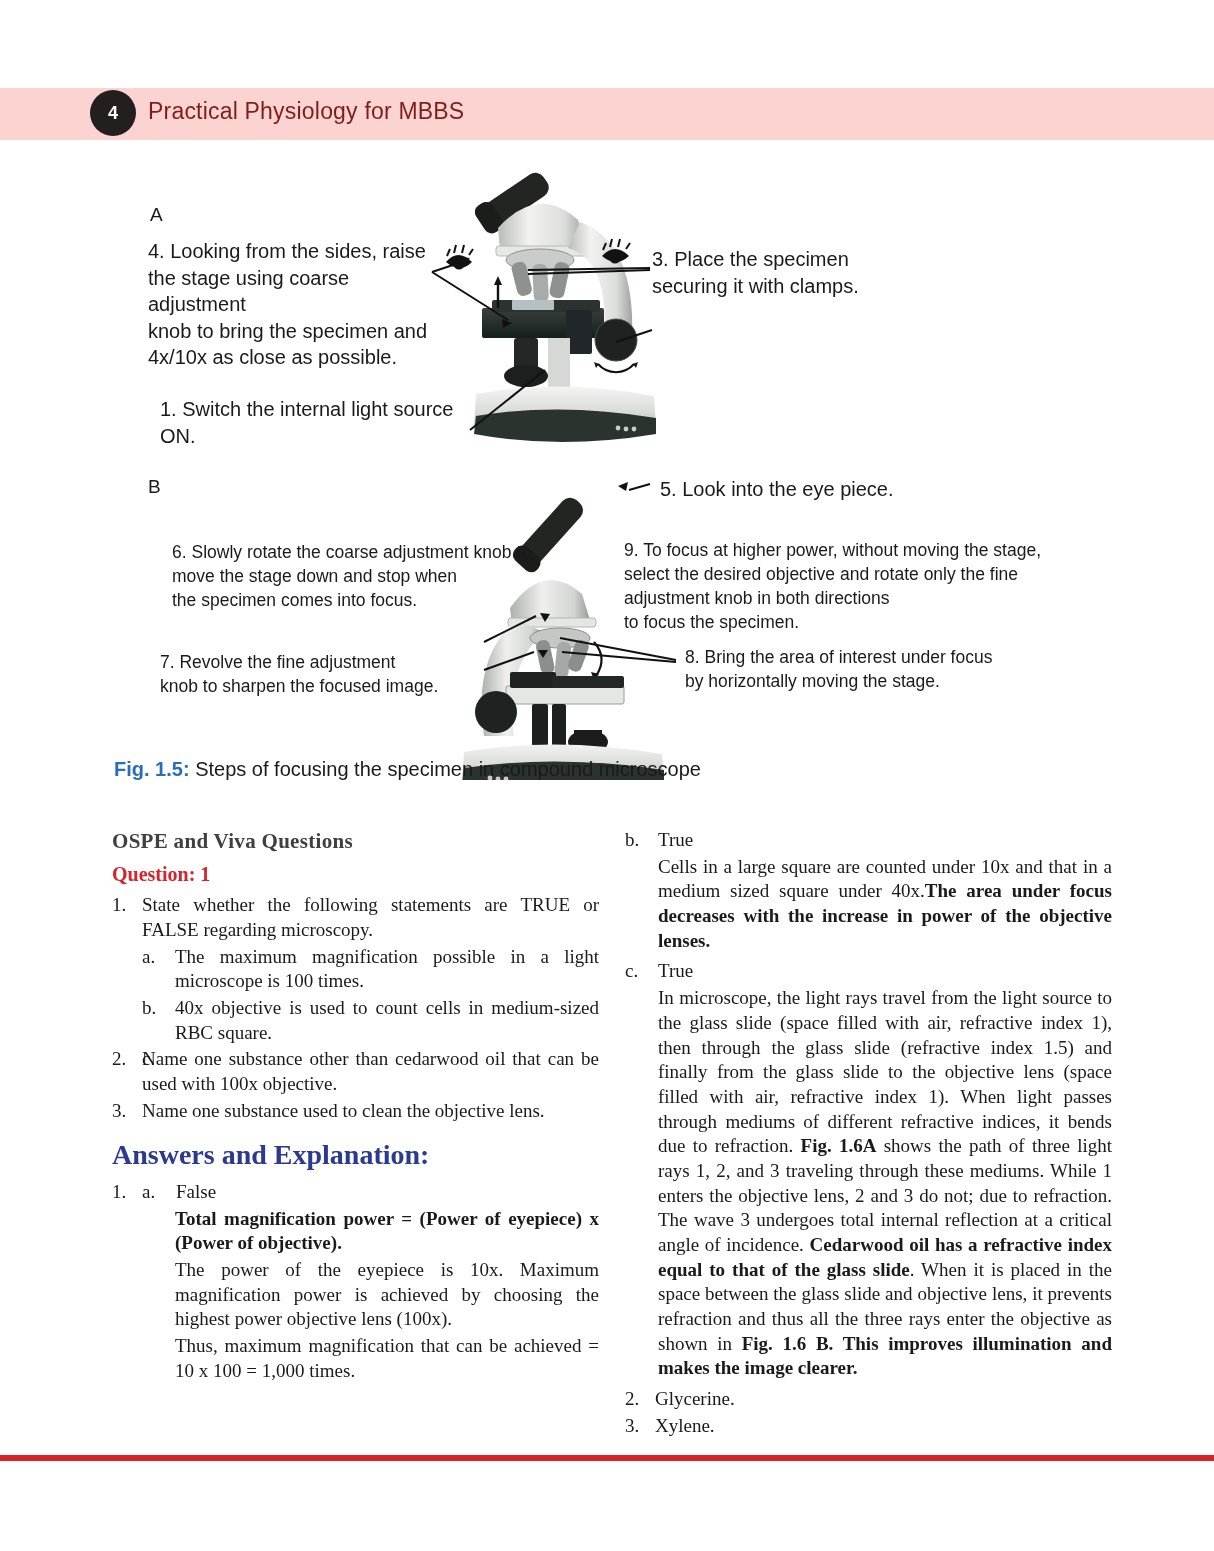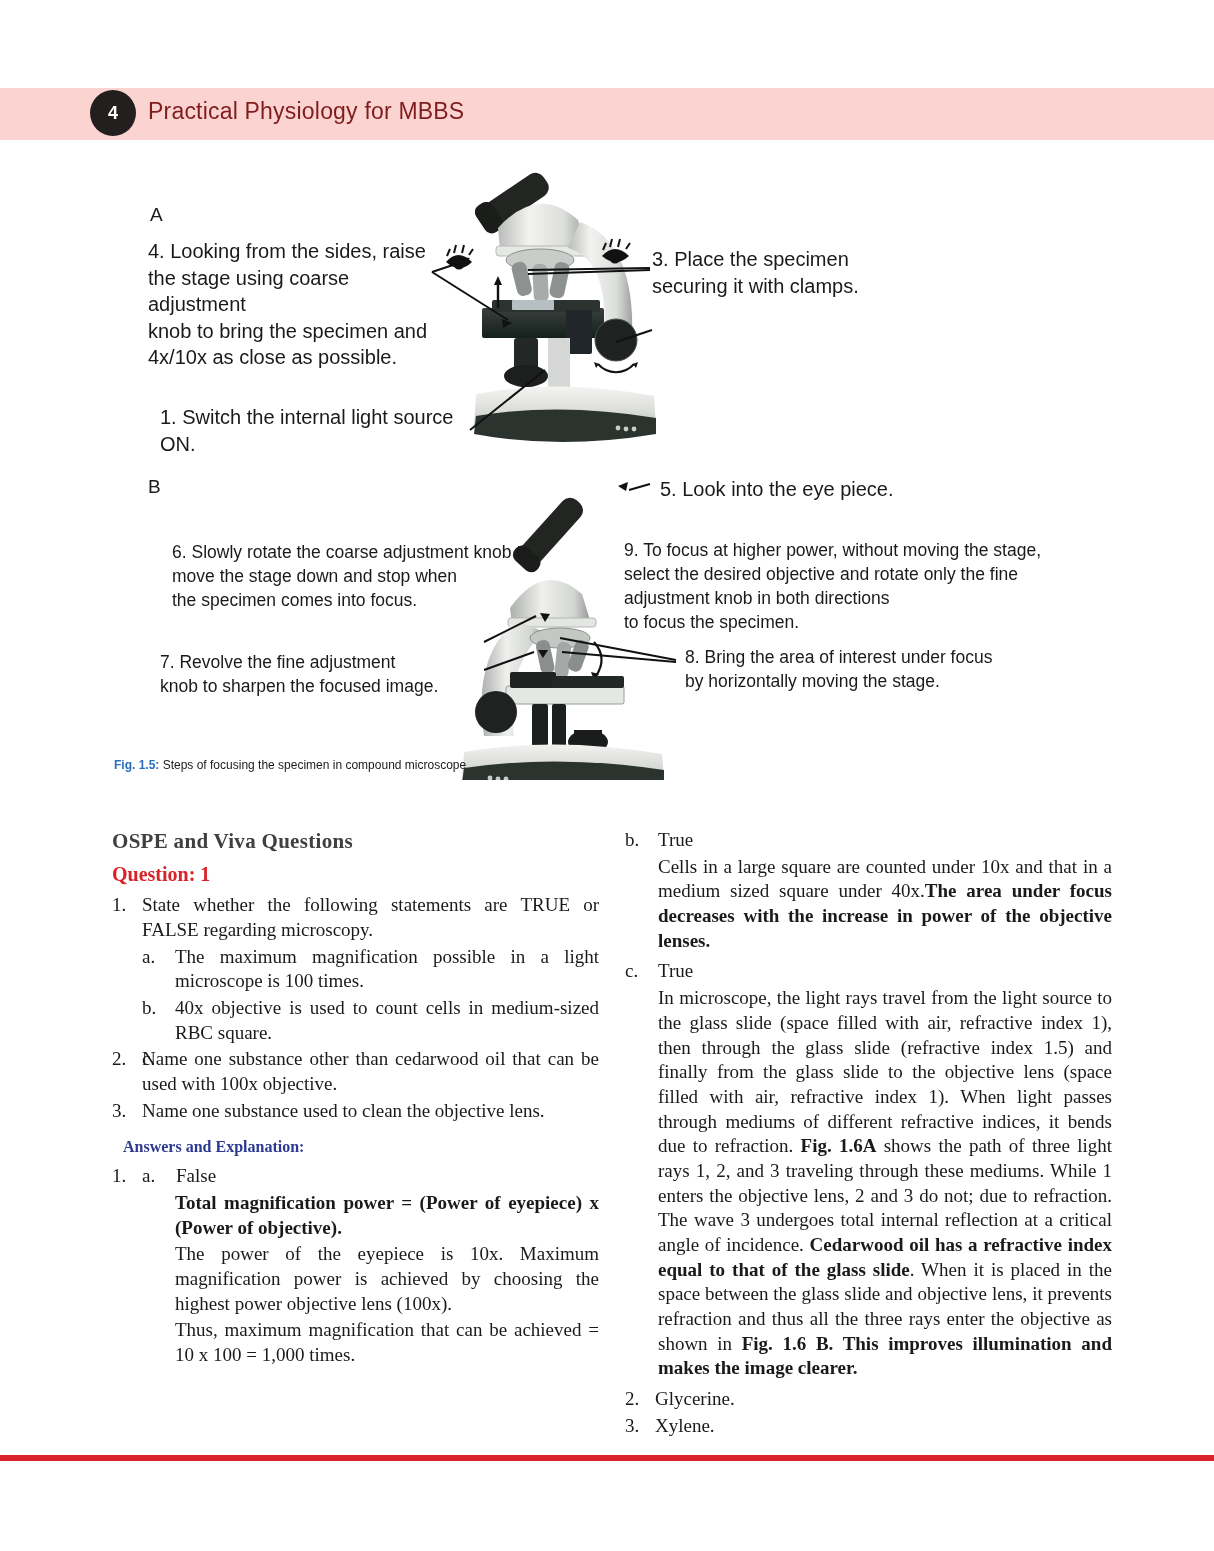--- a/index.html
+++ b/index.html
@@ -80,21 +80,21 @@
 
   
   .scope-wrap { position: absolute; }
 
   
   .fig-caption {
     position: absolute;
     left: 114px;
     top: 758px;
     font-family: "Liberation Sans", sans-serif;
-    font-size: 12px;
+    font-size: 20px;
     color: #1a1a1a;
   }
   .fig-caption .fig-label {
     color: #2a6ebb;
     font-weight: bold;
   }
 
   
   .col {
     position: absolute;
@@ -118,23 +118,23 @@
   }
   .h-question {
     color: #d8232a;
     font-size: 20px;
     font-weight: bold;
     margin: 0 0 6px 0;
     text-align: left;
   }
   .h-answers {
     color: #2b3990;
-    font-size: 16px;
+    font-size: 28px;
     font-weight: bold;
-    margin: 14px 0 6px 11px;
+    margin: 14px 0 6px 0;
     text-align: left;
   }
 
   
   .li {
     position: relative;
     padding-left: 30px;
     margin-bottom: 2px;
   }
   .li > .marker {
@@ -277,21 +277,21 @@
       <path d="M512 173 l-10 -4 l1 9 z"></path>
     </g>
   </svg>
 
   <div class="callout" style="left:148px; top:88px; width:300px;">4. Looking from the sides, raise
  the stage using coarse adjustment
  knob to bring the specimen and
  4x/10x as close as possible.</div>
   <div class="callout" style="left:652px; top:96px; width:320px;">3. Place the specimen
  securing it with clamps.</div>
-  <div class="callout" style="left:160px; top:254px; width:330px;">1. Switch the internal light source ON.</div>
+  <div class="callout" style="left:160px; top:246px; width:330px;">1. Switch the internal light source ON.</div>
 
   <div class="panel-letter" style="left:148px; top:326px;">B</div>
 
   <svg class="scope-wrap" style="left:448px; top:340px;" width="240" height="290" viewBox="0 0 240 290">
     <defs>
       <linearGradient id="bodyB" x1="0" y1="0" x2="1" y2="0">
         <stop offset="0%" stop-color="#adb0ad"></stop>
         <stop offset="40%" stop-color="#eff0ee"></stop>
         <stop offset="80%" stop-color="#d2d5d1"></stop>
         <stop offset="100%" stop-color="#969996"></stop>

